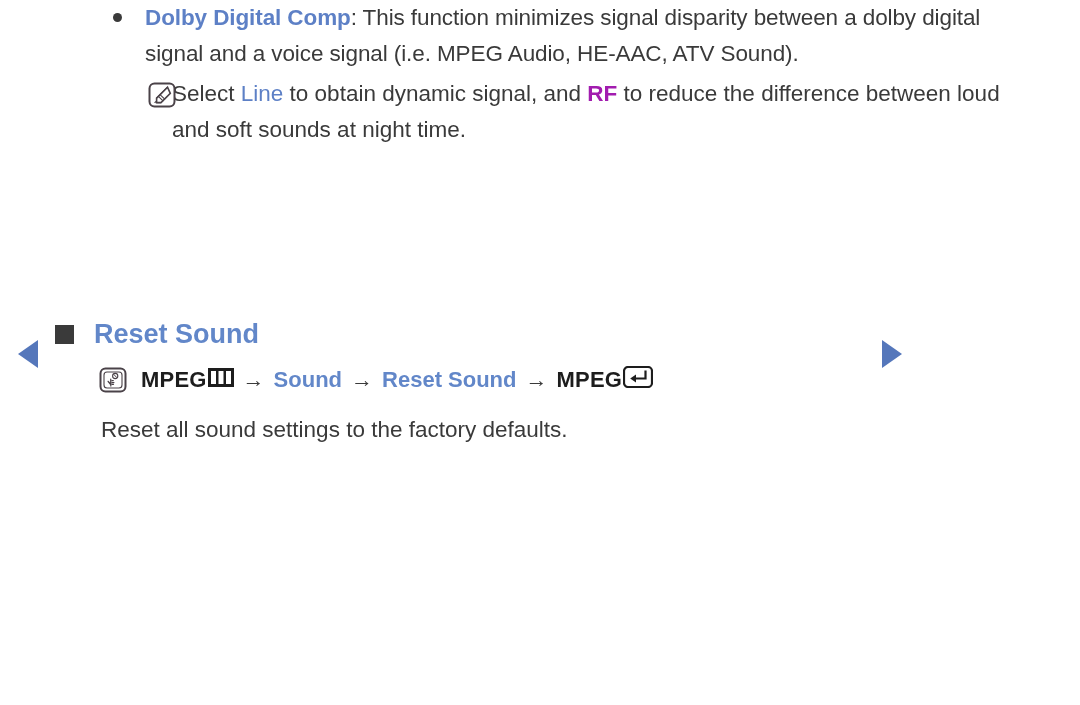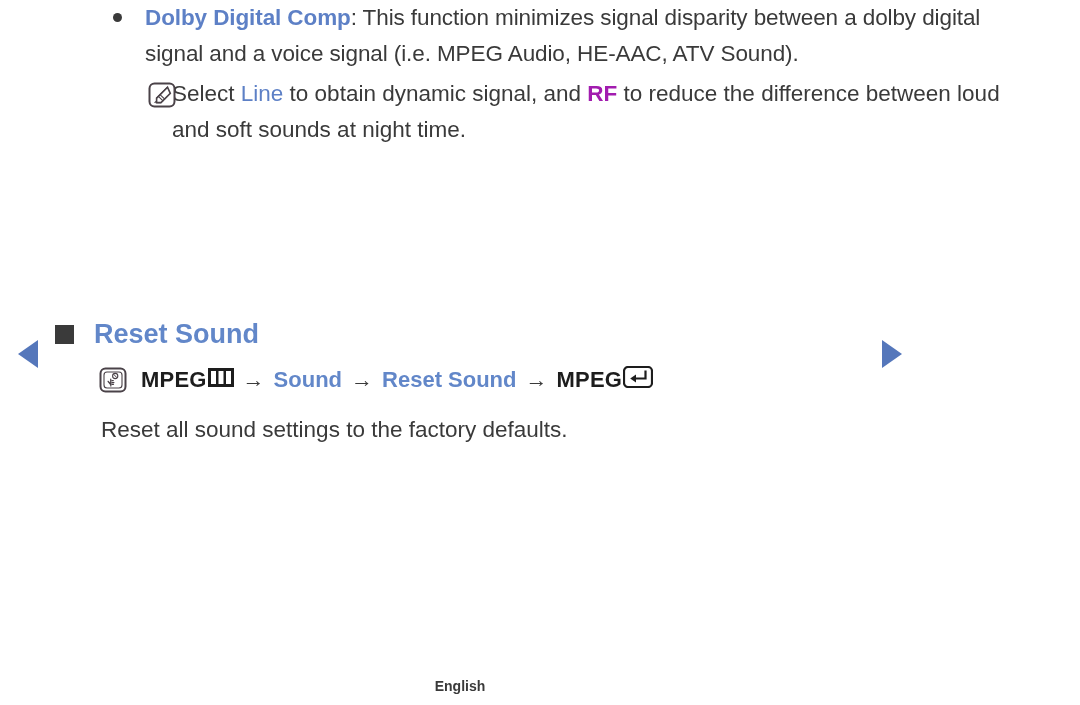--- a/index.html
+++ b/index.html
@@ -272,15 +272,14 @@
           <path d="M22.5 4.5 L22.5 12.5 L10.5 12.5" fill="none" stroke="#1d1d1d" stroke-width="2.2"></path>
           <path d="M13.0 8.6 L7.2 12.5 L13.0 16.4 Z" fill="#1d1d1d"></path>
         </svg>
       </span>
     </div>
 
     <div class="desc">Reset all sound settings to the factory defaults.</div>
 
   </div>
 
-  <div class="footer">English</div>
 
 </div>
 
 </body></html>

